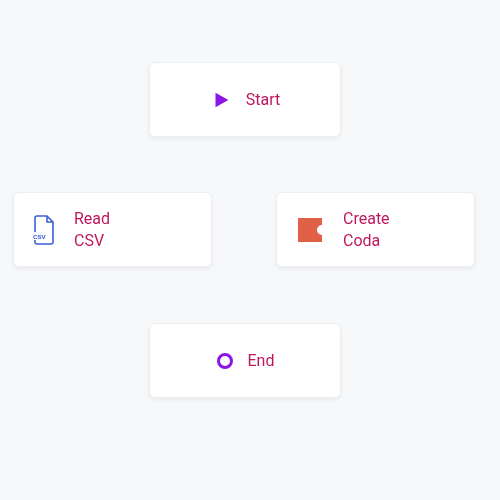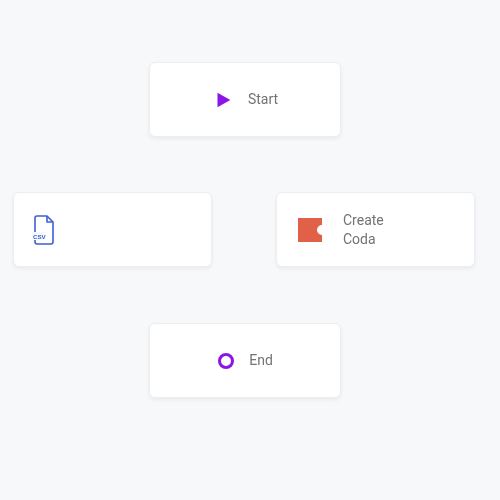--- a/index.html
+++ b/index.html
@@ -16,22 +16,22 @@
     background: #ffffff;
     border: 1px solid #eceef2;
     border-radius: 6px;
     box-shadow: 0 2px 4px rgba(0,0,0,0.06);
     display: flex;
     align-items: center;
     padding: 0 18px;
     gap: 18px;
   }
   .node-label {
-    color: #737373;
-    font-size: 14px;
+    color: #be185d;
+    font-size: 16px;
     line-height: 1.35;
     white-space: pre-line;
   }
   .icon {
     display: flex;
     align-items: center;
     justify-content: center;
     flex-shrink: 0;
   }
   .node-start { left: 149px; top: 62px; width: 192px; height: 75px; justify-content: center; gap: 14px; }
@@ -53,20 +53,22 @@
 
 <div class="node node-read">
   <span class="icon">
     <svg width="24" height="30" viewBox="0 0 24 30">
       <path d="M5 1 H15 L21 7 V27 Q21 29 19 29 H5 Q3 29 3 27 V3 Q3 1 5 1 Z" fill="none" stroke="#3C5FD7" stroke-width="1.6" stroke-linejoin="round"></path>
       <path d="M15 1 V7 H21" fill="none" stroke="#3C5FD7" stroke-width="1.6" stroke-linejoin="round"></path>
       <rect x="0" y="17" width="14" height="8" rx="1.5" fill="#f7f8fa"></rect>
       <text x="1" y="23.5" font-size="6.2" font-family="Arial, sans-serif" fill="#3C5FD7" font-weight="600">CSV</text>
     </svg>
   </span>
+  <span class="node-label">Read
+CSV</span>
 </div>
 
 <div class="node node-create">
   <span class="icon">
     <svg width="30" height="30" viewBox="0 0 30 30">
       <path d="M3 3 H27 V10 A5 5 0 0 0 27 20 V27 H3 Z" fill="#E06147"></path>
     </svg>
   </span>
   <span class="node-label">Create
 Coda</span>

